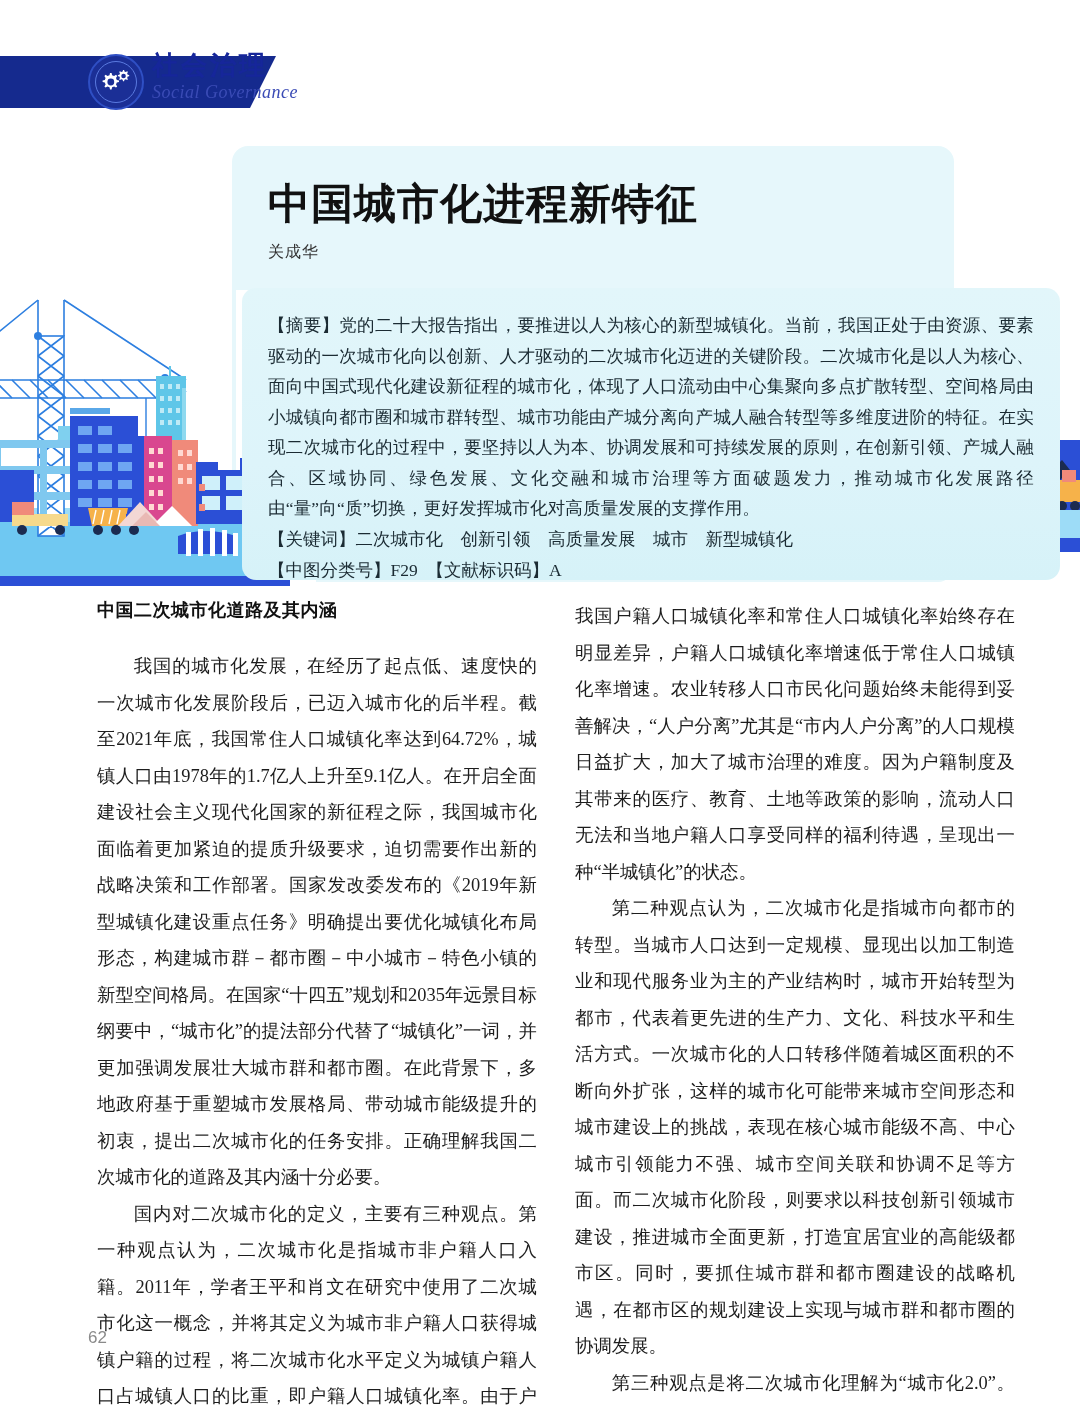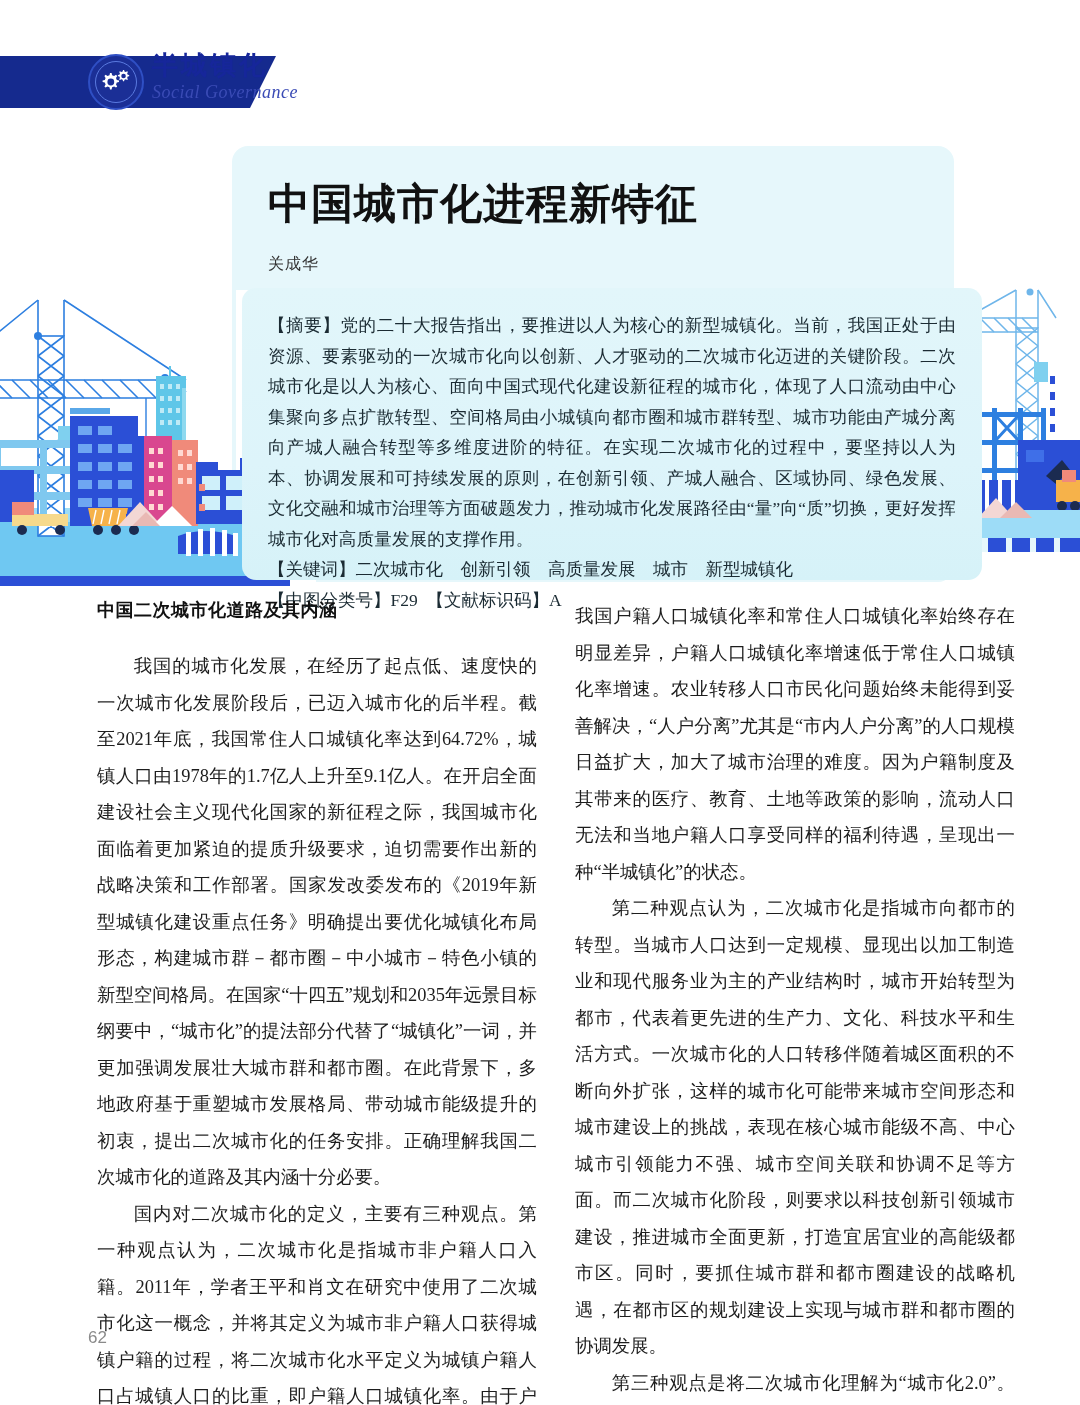--- a/index.html
+++ b/index.html
@@ -50,26 +50,26 @@
 
   
   .title-block { position: absolute; left: 268px; top: 178px; width: 660px; }
   .art-title {
     font-family: "Liberation Sans", sans-serif;
     font-size: 42px; font-weight: 700; color: #111; letter-spacing: 1px;
     line-height: 52px;
   }
   .art-author {
     font-family: "Liberation Sans", sans-serif;
-    font-size: 16px; color: #333; margin-top: 24px; letter-spacing: 1px;
+    font-size: 16px; color: #333; margin-top: 12px; letter-spacing: 1px;
   }
 
   
   .abstract {
-    position: absolute; left: 242px; top: 288px; width: 740px; height: 292px;
+    position: absolute; left: 242px; top: 288px; width: 818px; height: 292px;
     background: linear-gradient(180deg,#e2f6fa 0%, #ddf4fa 60%, #d6f2f8 100%);
     border-radius: 14px;
     padding: 22px 26px 14px 26px;
   }
   .abs-p {
     font-size: 17.5px; line-height: 30.5px; color: #1b2b33;
     text-align: justify; text-justify: inter-character;
     letter-spacing: .2px;
   }
   .abs-label { font-weight: 400; }
@@ -334,21 +334,21 @@
       <svg width="40" height="30" viewBox="0 0 40 30" xmlns="http://www.w3.org/2000/svg">
         <g fill="#ffffff">
           <path d="M14 6 l1.6 0 .5 2.2 2 .8 1.9-1.2 1.2 1.2-1.2 1.9.8 2 2.2.5 0 1.6-2.2.5-.8 2 1.2 1.9-1.2 1.2-1.9-1.2-2 .8-.5 2.2-1.6 0-.5-2.2-2-.8-1.9 1.2-1.2-1.2 1.2-1.9-.8-2-2.2-.5 0-1.6 2.2-.5.8-2-1.2-1.9 1.2-1.2 1.9 1.2 2-.8z"></path>
           <circle cx="14.8" cy="15" r="3.4" fill="#1b2f96"></circle>
           <path d="M27 3 l1.1 0 .35 1.5 1.4.55 1.3-.8.8.8-.8 1.3.55 1.4 1.5.35 0 1.1-1.5.35-.55 1.4.8 1.3-.8.8-1.3-.8-1.4.55-.35 1.5-1.1 0-.35-1.5-1.4-.55-1.3.8-.8-.8.8-1.3-.55-1.4-1.5-.35 0-1.1 1.5-.35.55-1.4-.8-1.3.8-.8 1.3.8 1.4-.55z"></path>
           <circle cx="27.55" cy="9.05" r="2.3" fill="#1b2f96"></circle>
         </g>
       </svg>
     </div>
     <div class="mast-text">
-      <div class="mast-cn">半城镇化</div>
+      <div class="mast-cn">社会治理</div>
       <div class="mast-en">Social Governance</div>
     </div>
   </div>
 
   <div class="title-block">
     <div class="art-title">中国城市化进程新特征</div>
     <div class="art-author">关成华</div>
   </div>
 
   <div class="abstract">

